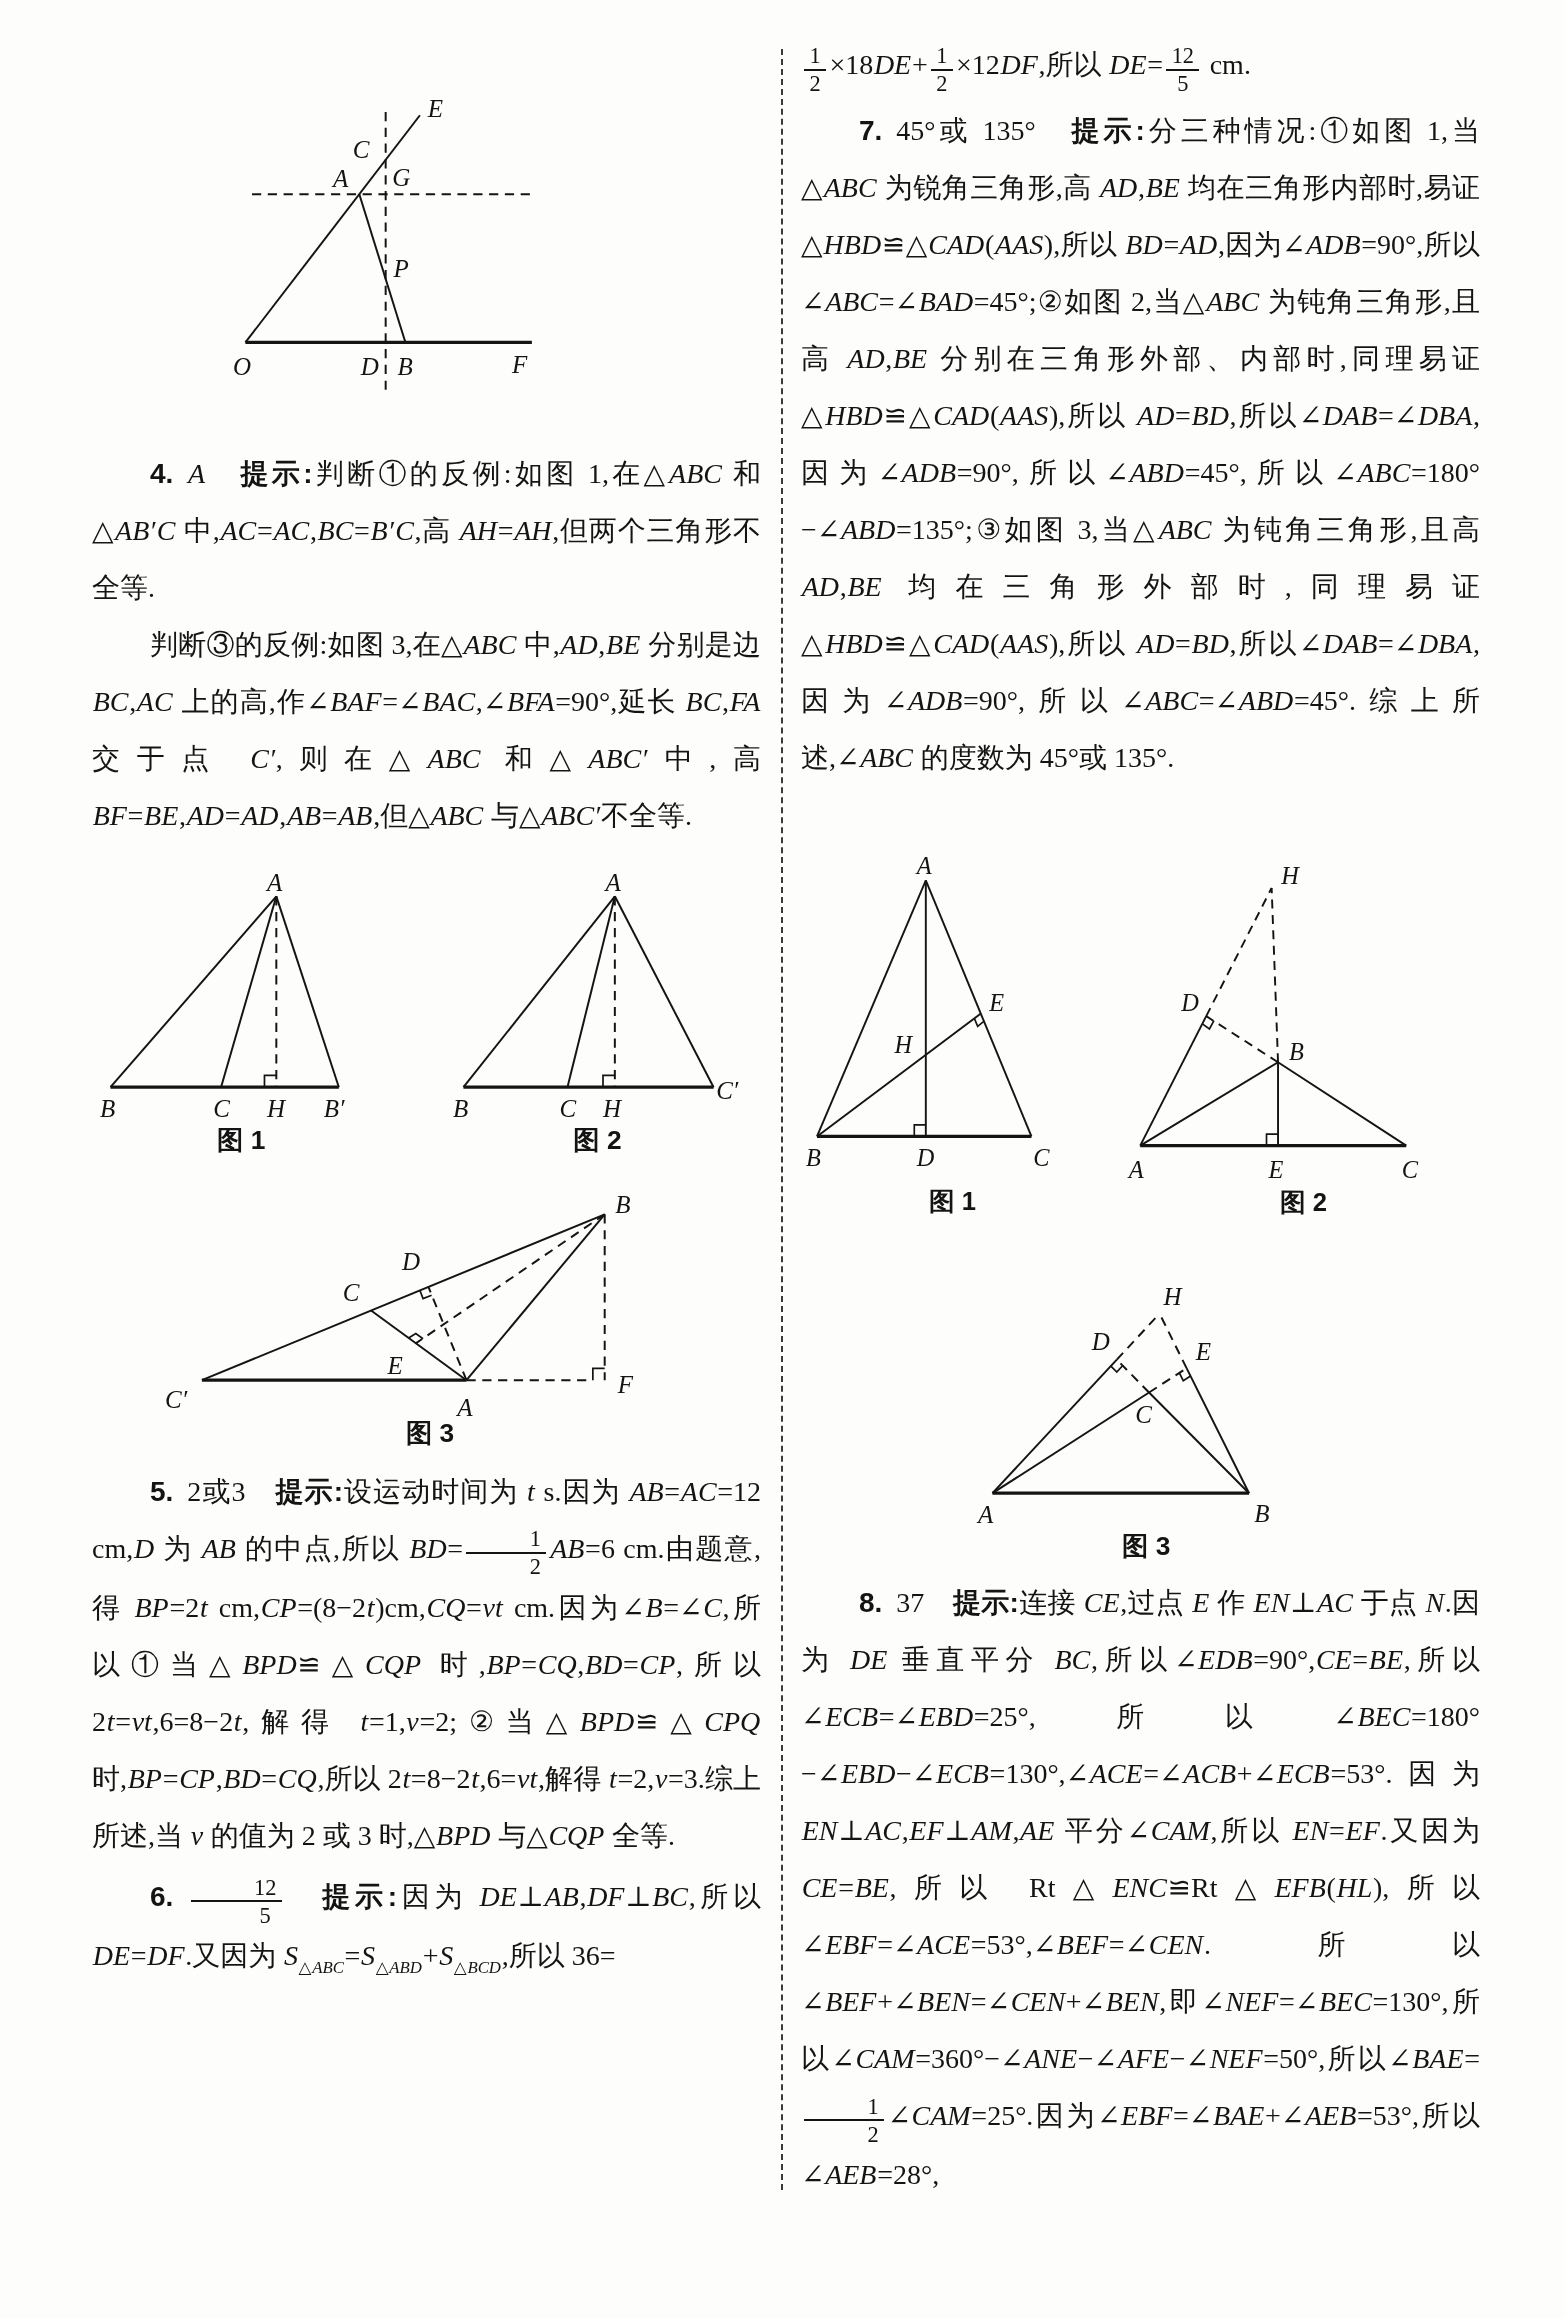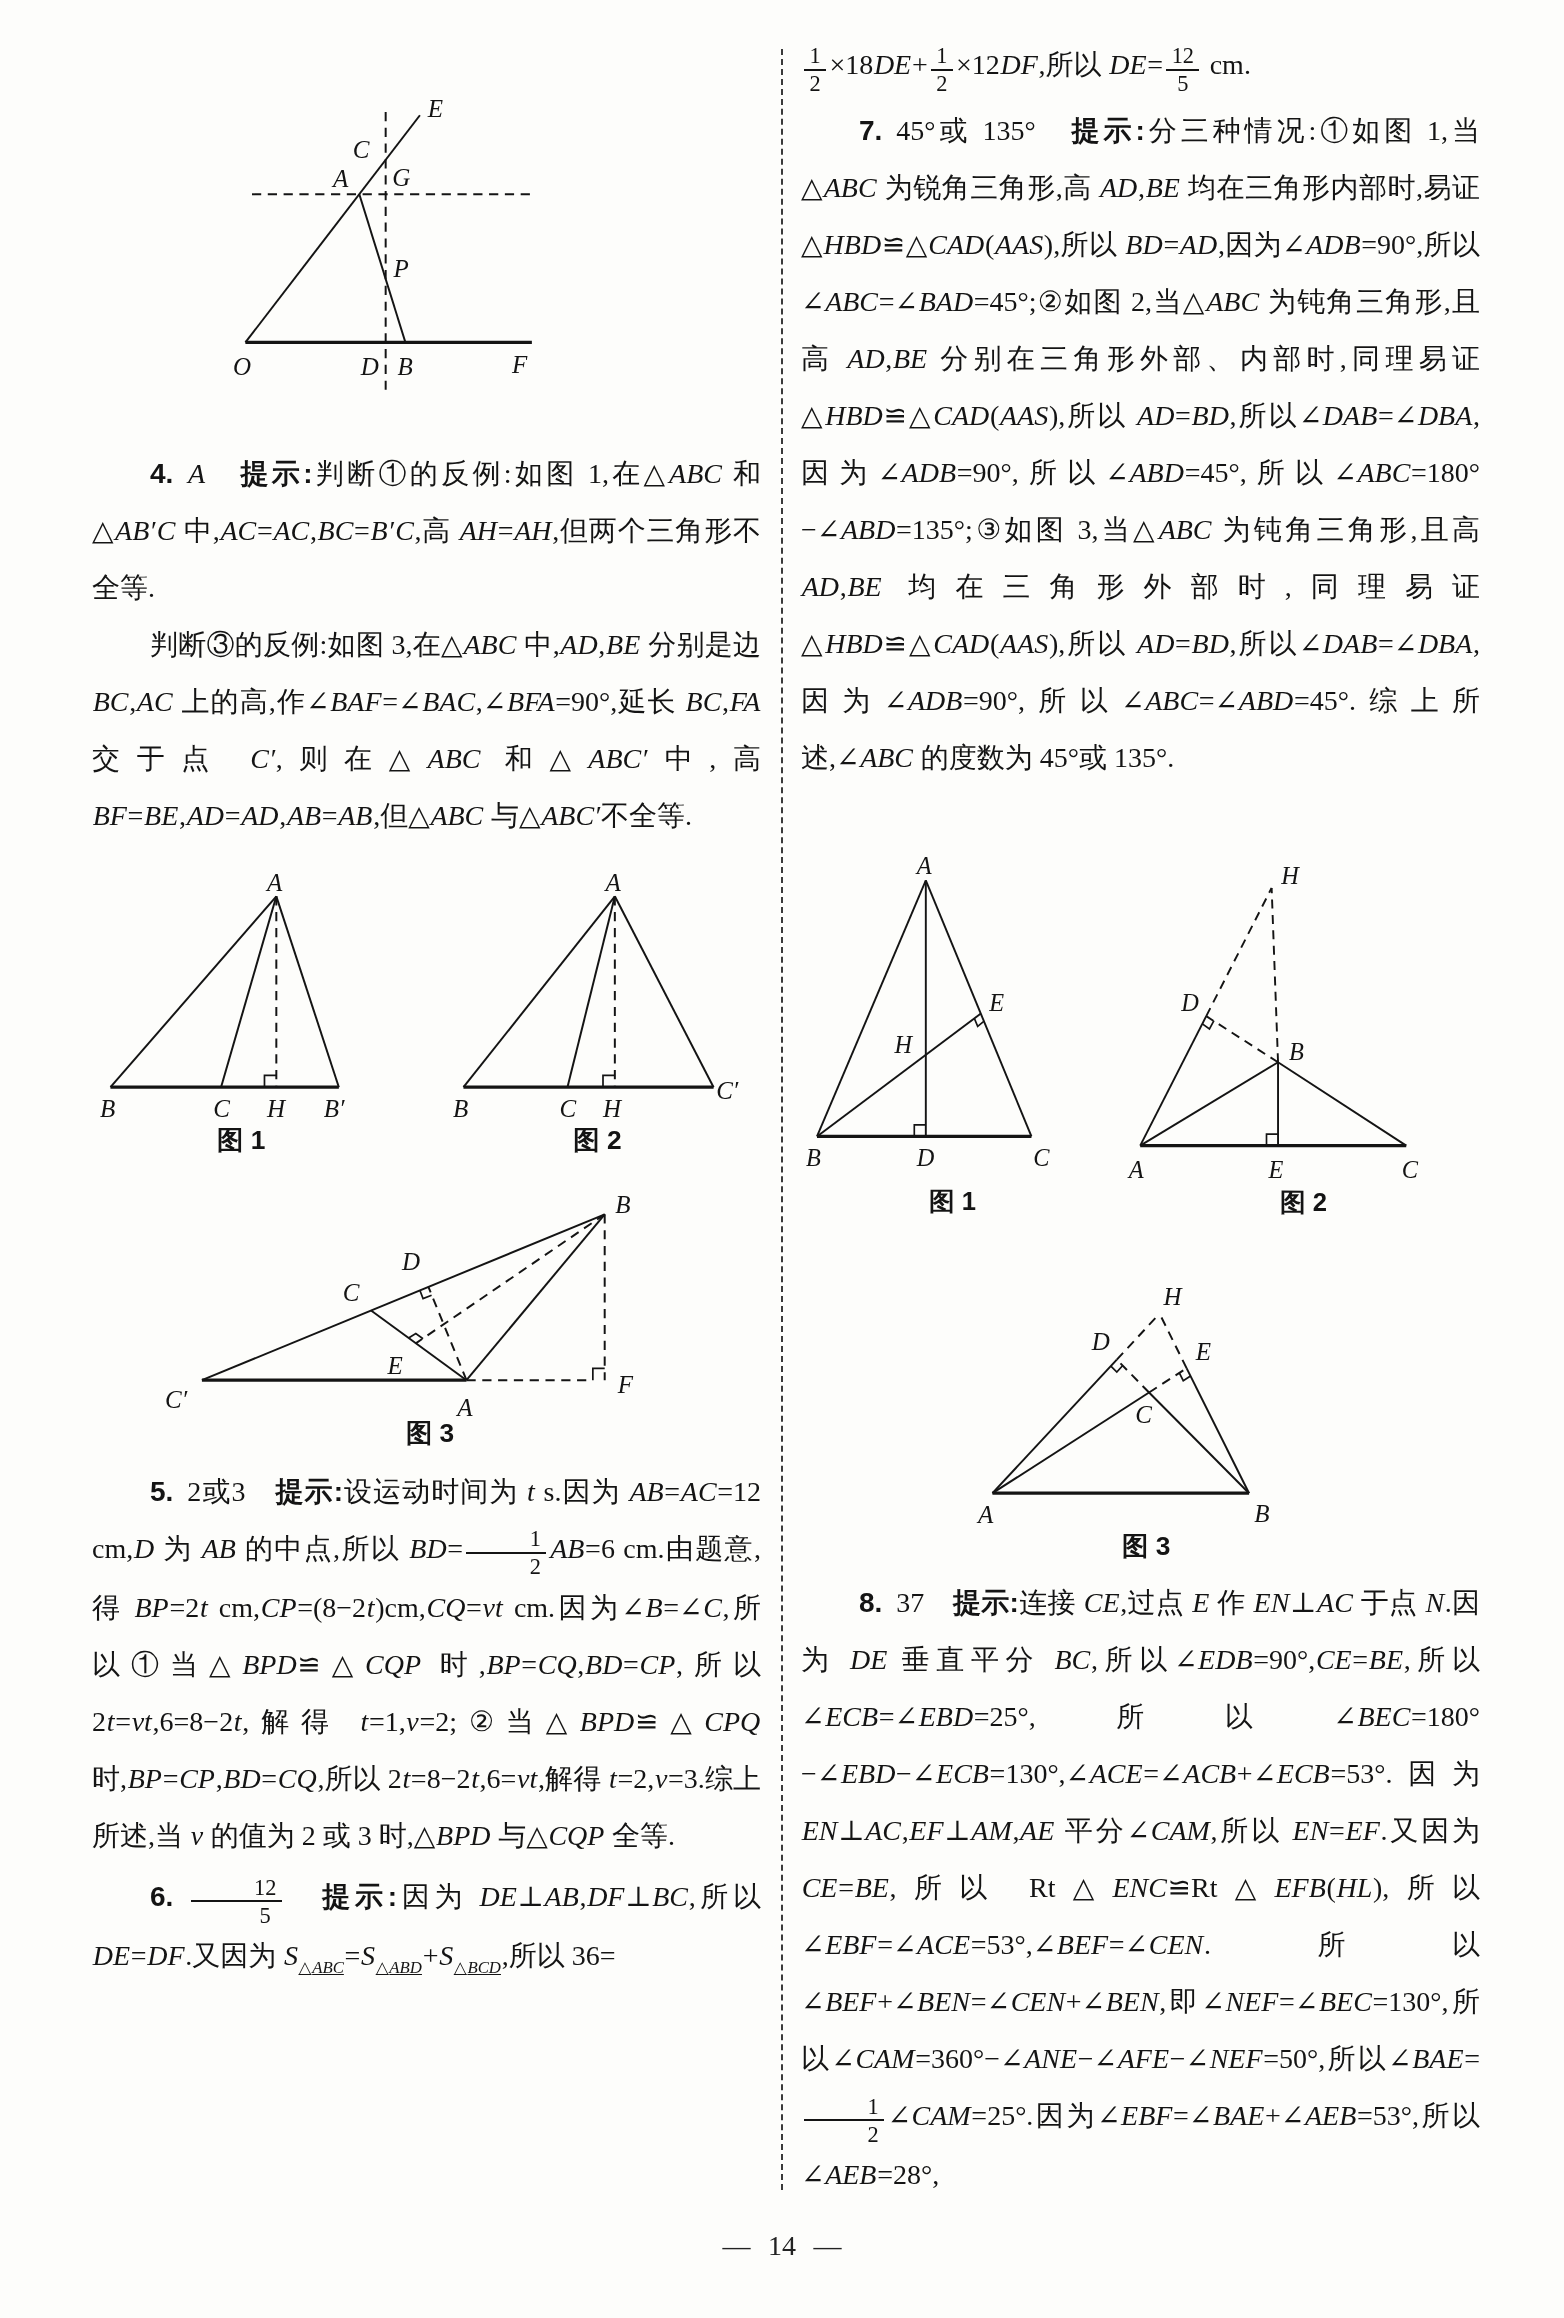--- a/index.html
+++ b/index.html
@@ -8,21 +8,21 @@
   .col-left{left:92px;width:669px;}
   .col-right{left:801px;width:679px;}
   .divider{position:absolute;left:781px;top:49px;height:2141px;width:0;border-left:2px dashed #3a3a3a;}
   .para{font-family:"Liberation Serif","DejaVu Serif",serif;font-size:28px;line-height:57px;text-align:justify;margin:0;}
   .ind{text-indent:58px;}
   .hei{font-family:"Liberation Sans","DejaVu Sans",sans-serif;font-weight:700;}
   .mi{font-style:italic;font-family:"Liberation Serif","DejaVu Serif",serif;padding:0 0.7px;}
   .frac{display:inline-block;text-align:center;vertical-align:-0.75em;line-height:1.05;font-size:0.8em;margin:0 3.3px;}
   .fn{display:block;border-bottom:2px solid #141414;padding:0 5.3px 1.3px;}
   .fd{display:block;padding-top:1.3px;}
-  sub.msub{font-size:0.6em;vertical-align:-0.45em;text-decoration:underline;}
+  sub.msub{font-size:0.6em;vertical-align:-0.45em;}
   .figwrap{display:block;}
   .figrow{display:flex;justify-content:space-between;align-items:flex-end;}
   svg.fig{display:block;}
   svg.fig line,svg.fig path,svg.fig polyline{stroke:#141414;fill:none;stroke-width:3;}
   svg.fig .thick{stroke-width:5;}
   svg.fig .dash{stroke-dasharray:14 10;}
   svg.fig .ra{stroke-width:2.6;}
   .vlab{font-family:"Liberation Serif","DejaVu Serif",serif;font-style:italic;font-size:38px;fill:#141414;}
   .cap{font-family:"Liberation Sans","DejaVu Sans",sans-serif;font-weight:700;font-size:40px;fill:#141414;}
   .footer{position:absolute;left:0;right:0;top:2230px;text-align:center;
@@ -180,18 +180,15 @@
         <text class="vlab" x="453" y="444">B</text>
         <text class="cap" x="252" y="494">图 3</text>
       </svg>
     </div>
 
     <p class="para ind" style="margin-top:14.5px;"><span class="hei">8.</span> 37　<span class="hei">提示:</span>连接 <span class="mi">CE</span>,过点 <span class="mi">E</span> 作 <span class="mi">EN</span>⊥<span class="mi">AC</span> 于点 <span class="mi">N</span>.因为 <span class="mi">DE</span> 垂直平分 <span class="mi">BC</span>,所以∠<span class="mi">EDB</span>=90°,<span class="mi">CE</span>=<span class="mi">BE</span>,所以∠<span class="mi">ECB</span>=∠<span class="mi">EBD</span>=25°,所以∠<span class="mi">BEC</span>=180°−∠<span class="mi">EBD</span>−∠<span class="mi">ECB</span>=130°,∠<span class="mi">ACE</span>=∠<span class="mi">ACB</span>+∠<span class="mi">ECB</span>=53°.因为 <span class="mi">EN</span>⊥<span class="mi">AC</span>,<span class="mi">EF</span>⊥<span class="mi">AM</span>,<span class="mi">AE</span> 平分∠<span class="mi">CAM</span>,所以 <span class="mi">EN</span>=<span class="mi">EF</span>.又因为 <span class="mi">CE</span>=<span class="mi">BE</span>,所以 <span>Rt</span>△<span class="mi">ENC</span>≌<span>Rt</span>△<span class="mi">EFB</span>(<span class="mi">HL</span>),所以∠<span class="mi">EBF</span>=∠<span class="mi">ACE</span>=53°,∠<span class="mi">BEF</span>=∠<span class="mi">CEN</span>.所以∠<span class="mi">BEF</span>+∠<span class="mi">BEN</span>=∠<span class="mi">CEN</span>+∠<span class="mi">BEN</span>,即∠<span class="mi">NEF</span>=∠<span class="mi">BEC</span>=130°,所以∠<span class="mi">CAM</span>=360°−∠<span class="mi">ANE</span>−∠<span class="mi">AFE</span>−∠<span class="mi">NEF</span>=50°,所以∠<span class="mi">BAE</span>=<span class="frac"><span class="fn">1</span><span class="fd">2</span></span>∠<span class="mi">CAM</span>=25°.因为∠<span class="mi">EBF</span>=∠<span class="mi">BAE</span>+∠<span class="mi">AEB</span>=53°,所以∠<span class="mi">AEB</span>=28°,</p>
   </div>
 
   <div class="divider"></div>
 
-  <div class="footer">
-    <span>— 14 —</span>
-  </div>
 
 </div>
 
 
 </body></html>

